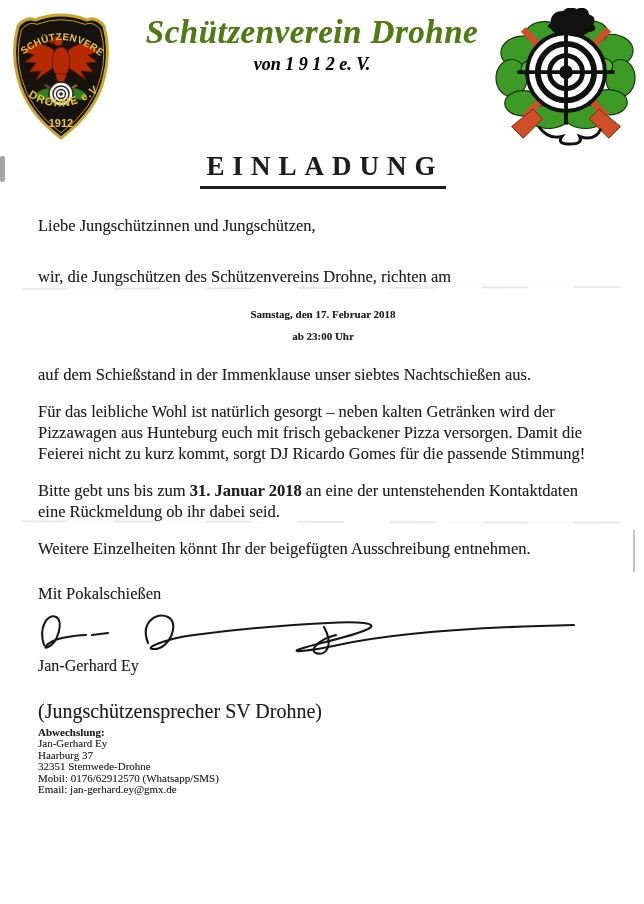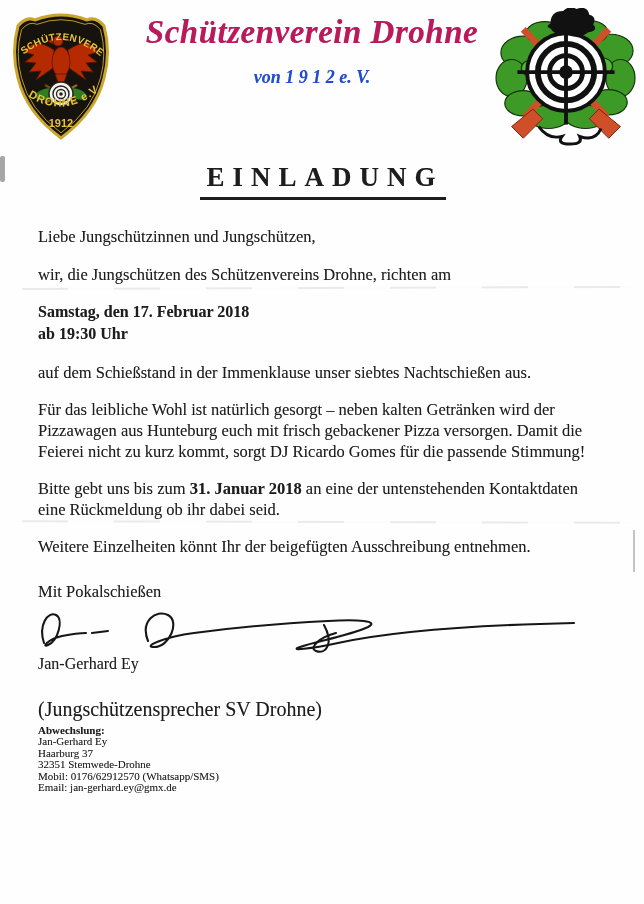--- a/index.html
+++ b/index.html
@@ -17,37 +17,37 @@
   .masthead{
     display:flex;align-items:flex-start;justify-content:space-between;
     margin:0 -36px 0 -30px;
     height:140px;
   }
   .badge-left{width:106px;height:132px;flex:0 0 auto;margin-top:4px;}
   .emblem-right{width:156px;height:138px;flex:0 0 auto;margin-top:2px;}
   .masthead-center{flex:1 1 auto;text-align:center;padding:8px 0 0 22px;}
   .club-name{
     font-size:33px;font-weight:bold;font-style:italic;
-    letter-spacing:.5px;color:#be185d;
+    letter-spacing:.5px;color:#4d7c0f;
   }
   .club-sub{
-    font-size:18px;font-weight:bold;font-style:italic;margin-top:16px;color:#1d4ed8;
+    font-size:18px;font-weight:bold;font-style:italic;margin-top:3px;color:#000000;
   }
-  .doc-title{margin:16px 0 26px 0;text-align:center;font-weight:bold;}
+  .doc-title{margin:5px 0 26px 0;text-align:center;font-weight:bold;}
   .doc-title span{
     display:inline-block;
     font-size:27px;letter-spacing:8px;
     border-bottom:3px solid #1d1d1d;
     padding:0 2px 4px 6px;
   }
   .bodytext{width:570px;font-size:16.5px;line-height:21px;}
   .bodytext p{margin:0 0 16px 0;}
-  p.salutation{margin-bottom:17px;}
+  p.salutation{margin-bottom:30px;}
   .date-block{
-    font-weight:bold;font-size:16px;line-height:22px;
+    text-align:center;font-weight:bold;font-size:11px;line-height:22px;
     margin:0 0 17px 0;
   }
   p.details{margin-bottom:24px;}
   .closing{margin:0 0 0 0;font-size:16.5px;line-height:21px;}
   .sig-svg{display:block;width:560px;height:52px;margin:1px 0 0 -10px;}
   .sig-name{font-size:16px;line-height:18px;}
   .sig-role{font-size:20px;line-height:17px;margin-top:28px;}
   .contact{margin-top:6px;font-size:11px;line-height:11.5px;}
   .contact-heading{font-weight:bold;line-height:12px;}
   .scanline{position:absolute;left:22px;right:14px;height:2px;pointer-events:none;
@@ -146,21 +146,21 @@
   <div class="doc-title">
     <span>EINLADUNG</span>
   </div>
 
   <div class="bodytext">
     <p class="salutation">Liebe Jungschützinnen und Jungschützen,</p>
     <p>wir, die Jungschützen des Schützenvereins Drohne, richten am</p>
 
     <div class="date-block">
       <div>Samstag, den 17. Februar 2018</div>
-      <div>ab 19:30 Uhr</div>
+      <div>ab 23:00 Uhr</div>
     </div>
 
     <p>auf dem Schießstand in der Immenklause unser siebtes Nachtschießen aus.</p>
     <p>Für das leibliche Wohl ist natürlich gesorgt – neben kalten Getränken wird der Pizzawagen aus Hunteburg euch mit frisch gebackener Pizza versorgen. Damit die Feierei nicht zu kurz kommt, sorgt DJ Ricardo Gomes für die passende Stimmung!</p>
 
     <p><span>Bitte gebt uns bis zum </span><b>31. Januar 2018</b><span> an eine der untenstehenden Kontaktdaten eine Rückmeldung ob ihr dabei seid.</span></p>
 
     <p class="details">Weitere Einzelheiten könnt Ihr der beigefügten Ausschreibung entnehmen.</p>
 
     <div class="closing">Mit Pokalschießen</div>

